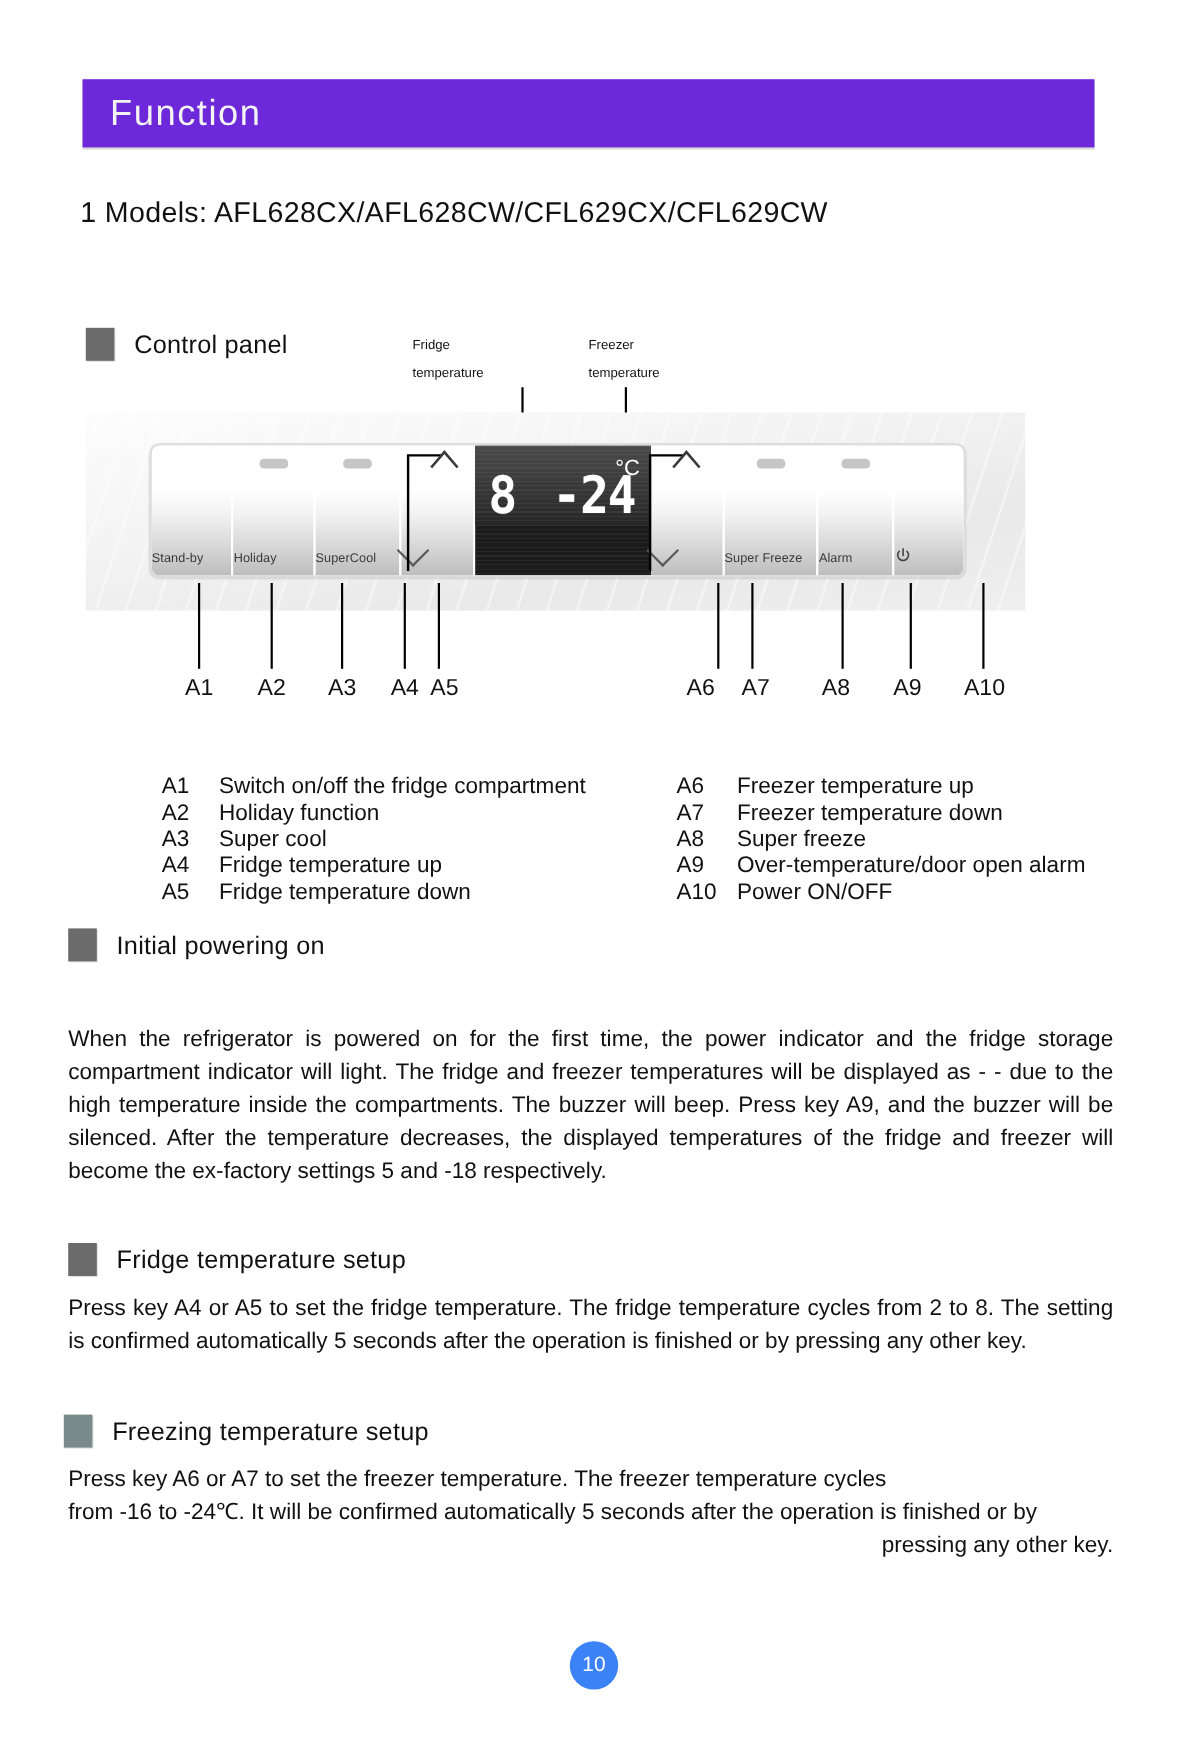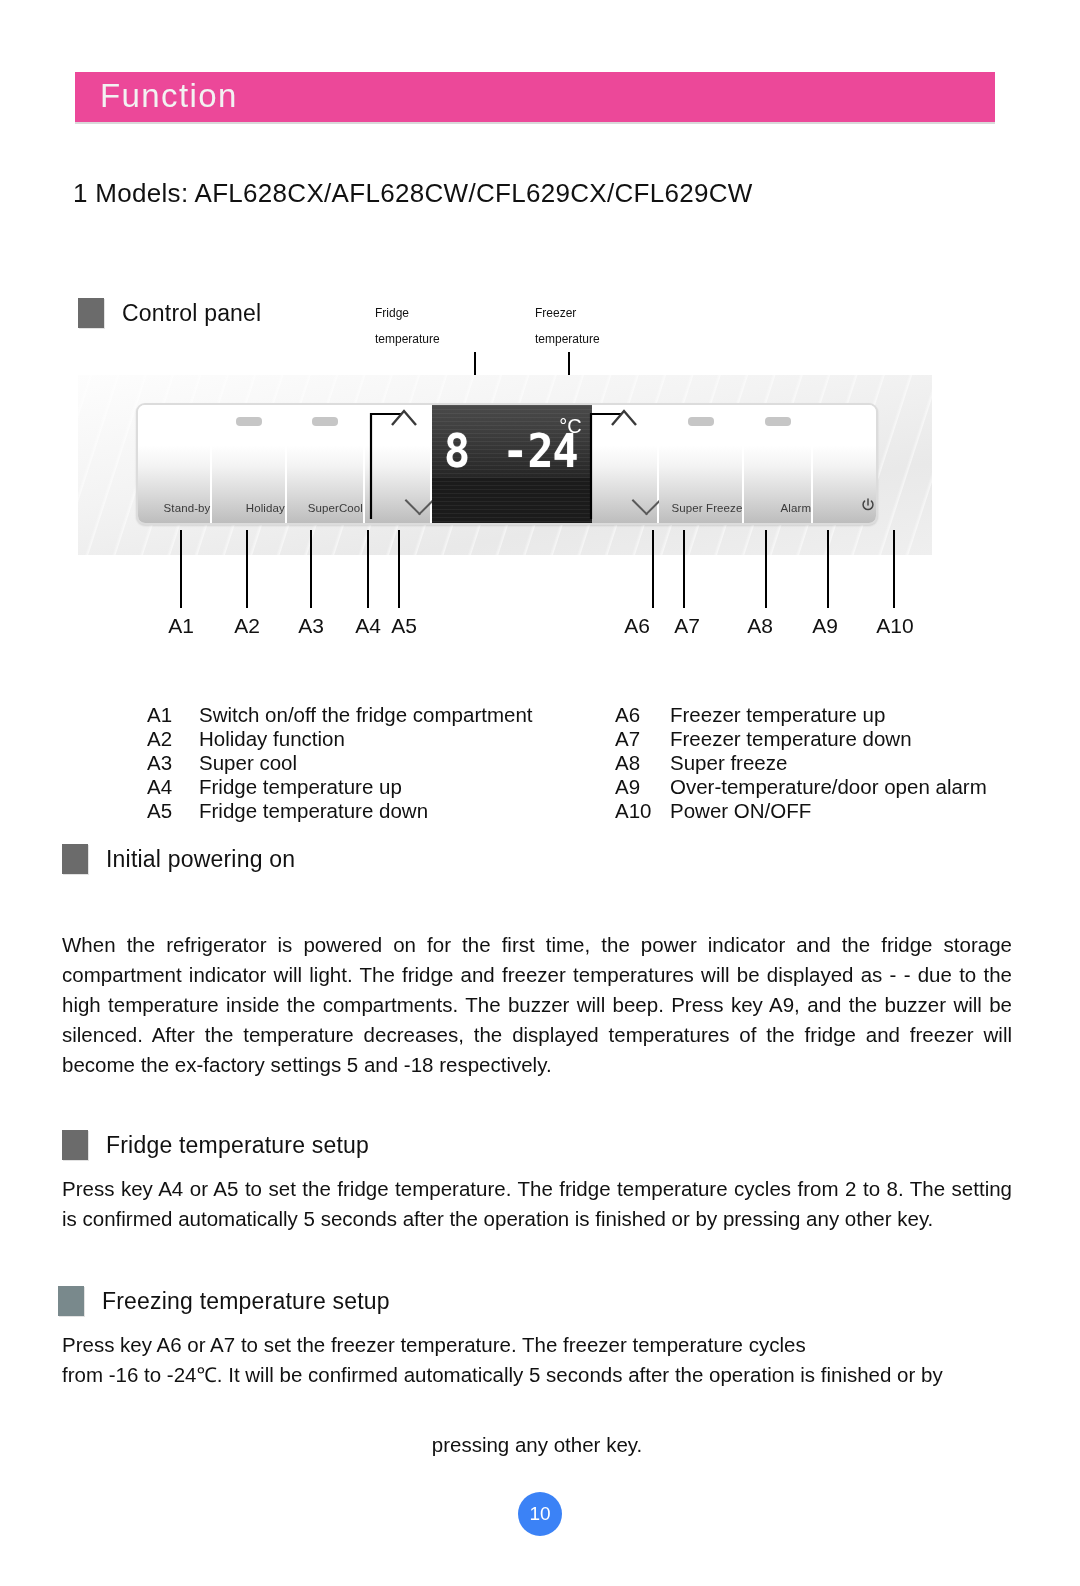--- a/index.html
+++ b/index.html
@@ -15,22 +15,22 @@
     color: #111;
     overflow: hidden;
   }
 
   
   .header-bar {
     position: absolute;
     left: 75px;
     top: 72px;
     width: 920px;
-    height: 50px;
-    background: #ec4899;
+    height: 62px;
+    background: #6d28d9;
     box-shadow: 0 2px 0 #d9d9d9;
   }
   .header-title {
     position: absolute;
     left: 25px;
     top: 50%;
     transform: translateY(-52%);
     color: #f2f2f2;
     font-size: 33px;
     letter-spacing: 1.4px;
@@ -131,21 +131,21 @@
     z-index: 2;
   }
 
   .key {
     position: relative;
     background: linear-gradient(to bottom,
       #ffffff 0%, #ffffff 34%, #f3f3f3 52%, #d9d9d9 76%, #bdbdbd 100%);
     border-right: 2px solid #ffffff;
     display: flex;
     align-items: flex-end;
-    justify-content: flex-end;
+    justify-content: flex-start;
   }
   .key:last-child { border-right: none; }
   .key-label {
     font-size: 11.5px;
     color: #3a3a3a;
     padding-bottom: 9px;
     white-space: nowrap;
     letter-spacing: 0.1px;
   }
 
@@ -289,21 +289,21 @@
     top: 1174px;
     width: 950px;
     text-align: justify;
   }
   #para-freeze {
     left: 62px;
     top: 1330px;
     width: 950px;
   }
   .para p { margin: 0; }
-  .para p.last { text-align: center; margin-top: 40px; }
+  .para p.last { text-align: right; }
 
   
   .page-num {
     position: absolute;
     left: 50%;
     transform: translateX(-50%);
     top: 1492px;
     width: 44px;
     height: 44px;
     border-radius: 50%;

